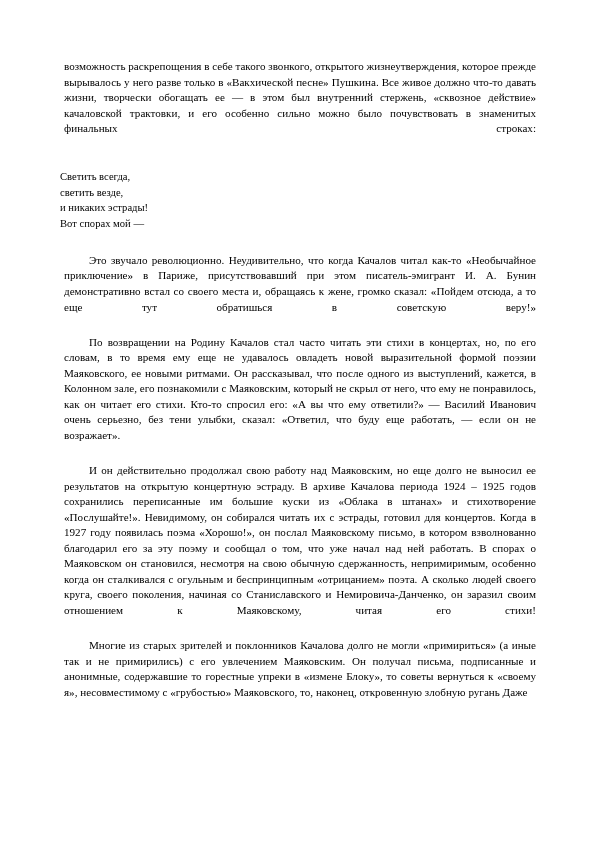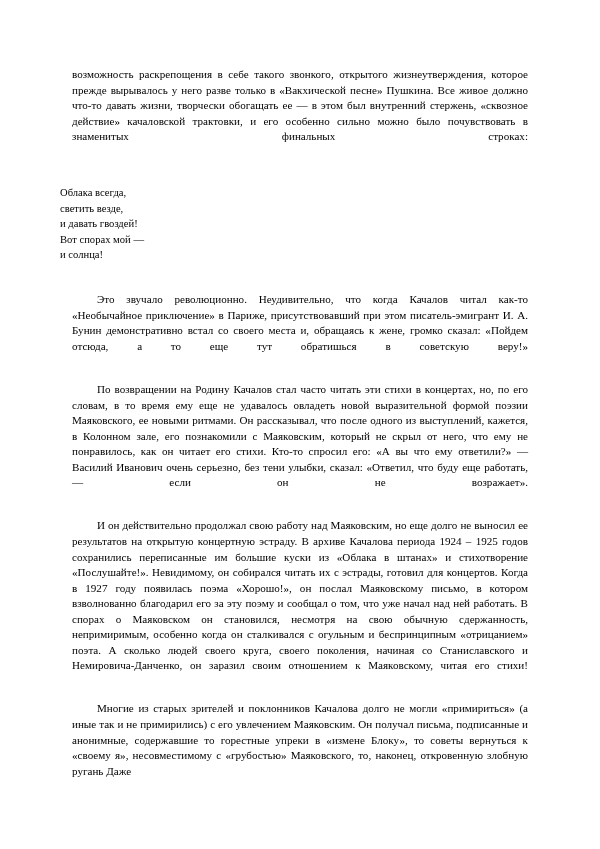--- a/index.html
+++ b/index.html
@@ -26,21 +26,21 @@
   }
 
   .text-column {
     position: absolute;
     left: 60px;
     top: 55px;
     width: 480px;
   }
 
   p.body-par {
-    margin: 12px;
+    margin: 4px;
     font-size: 11.1px;
     line-height: 15.55px;
     text-align: justify;
     text-justify: inter-word;
     text-indent: 25px;
     hyphens: manual;
   }
 
   p.body-par.no-indent {
     text-indent: 0;
@@ -78,25 +78,24 @@
 <body>
 
 <div class="page">
   <div class="text-column">
 
     <p class="body-par no-indent">возможность раскрепощения в себе такого звонкого, открытого жизнеутверждения, которое прежде вырывалось у него разве только в «Вакхической песне» Пушкина. Все живое должно что-то давать жизни, творчески обогащать ее — в этом был внутренний стержень, «сквозное действие» качаловской трактовки, и его особенно сильно можно было почувствовать в знаменитых финальных строках:</p>
 
     <div class="gap-before-poem"></div>
 
     <ul class="poem">
-      <li>Облака всегда,</li>
+      <li>Светить всегда,</li>
       <li>светить везде,</li>
-      <li>и давать гвоздей!</li>
+      <li>и никаких эстрады!</li>
       <li>Вот спорах мой —</li>
-      <li>и солнца!</li>
     </ul>
 
     <div class="gap-after-poem"></div>
 
     <p class="body-par">Это звучало революционно. Неудивительно, что когда Качалов читал как-то «Необычайное приключение» в Париже, присутствовавший при этом писатель-эмигрант И. А. Бунин демонстративно встал со своего места и, обращаясь к жене, громко сказал: «Пойдем отсюда, а то еще тут обратишься в советскую веру!»</p>
 
     <p class="body-par">По возвращении на Родину Качалов стал часто читать эти стихи в концертах, но, по его словам, в то время ему еще не удавалось овладеть новой выразительной формой поэзии Маяковского, ее новыми ритмами. Он рассказывал, что после одного из выступлений, кажется, в Колонном зале, его познакомили с Маяковским, который не скрыл от него, что ему не понравилось, как он читает его стихи. Кто-то спросил его: «А вы что ему ответили?» — Василий Иванович очень серьезно, без тени улыбки, сказал: «Ответил, что буду еще работать, — если он не возражает».</p>
 
     <p class="body-par">И он действительно продолжал свою работу над Маяковским, но еще долго не выносил ее результатов на открытую концертную эстраду. В архиве Качалова периода 1924 – 1925 годов сохранились переписанные им большие куски из «Облака в штанах» и стихотворение «Послушайте!». Невидимому, он собирался читать их с эстрады, готовил для концертов. Когда в 1927 году появилась поэма «Хорошо!», он послал Маяковскому письмо, в котором взволнованно благодарил его за эту поэму и сообщал о том, что уже начал над ней работать. В спорах о Маяковском он становился, несмотря на свою обычную сдержанность, непримиримым, особенно когда он сталкивался с огульным и беспринципным «отрицанием» поэта. А сколько людей своего круга, своего поколения, начиная со Станиславского и Немировича-Данченко, он заразил своим отношением к Маяковскому, читая его стихи!</p>
 

